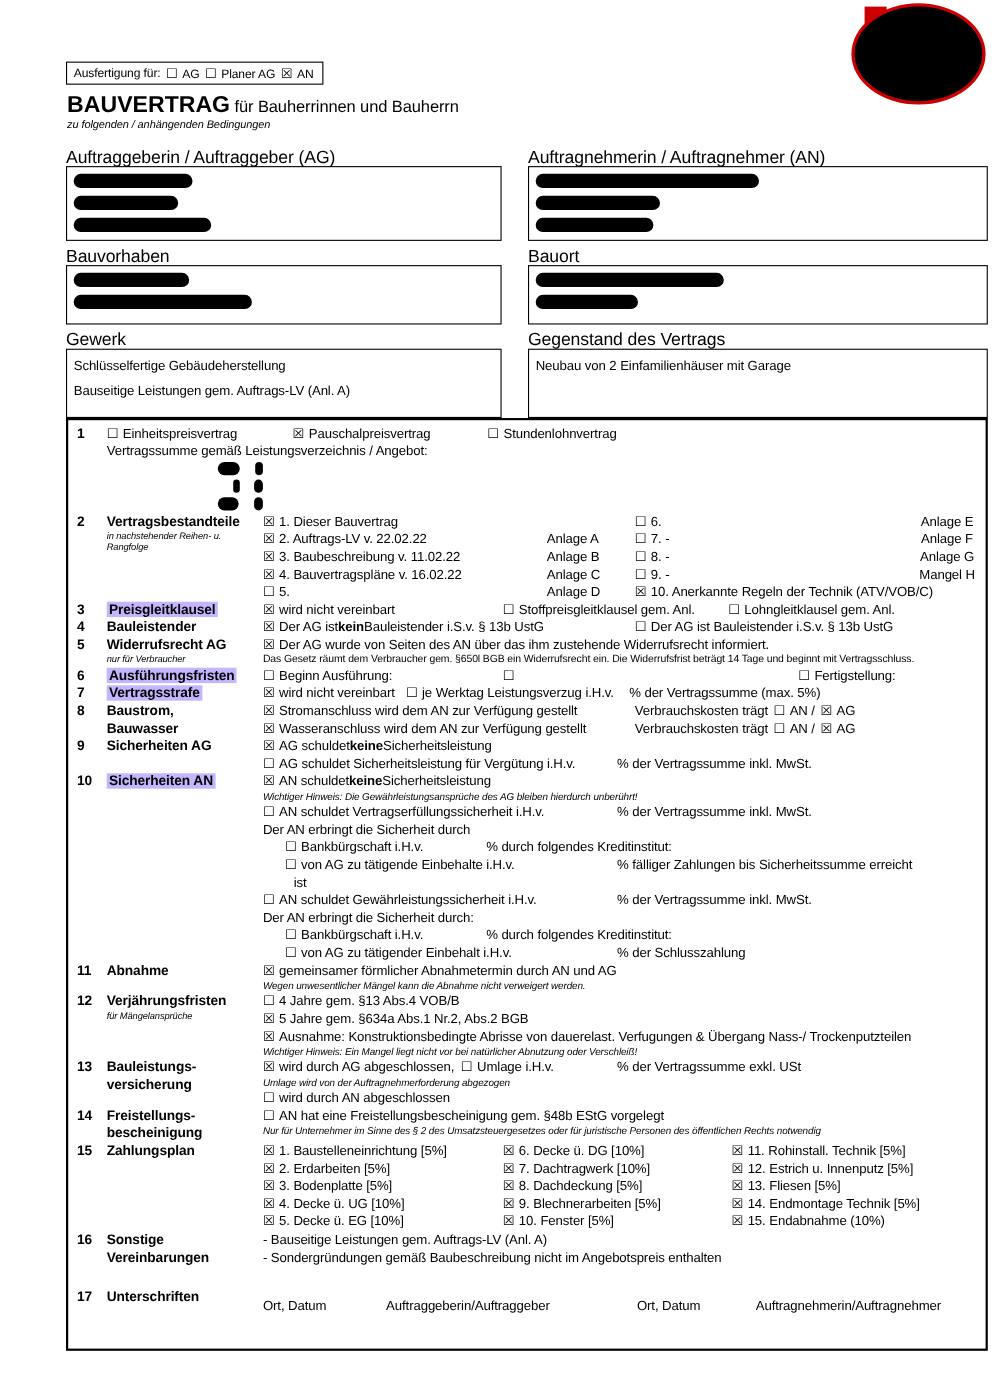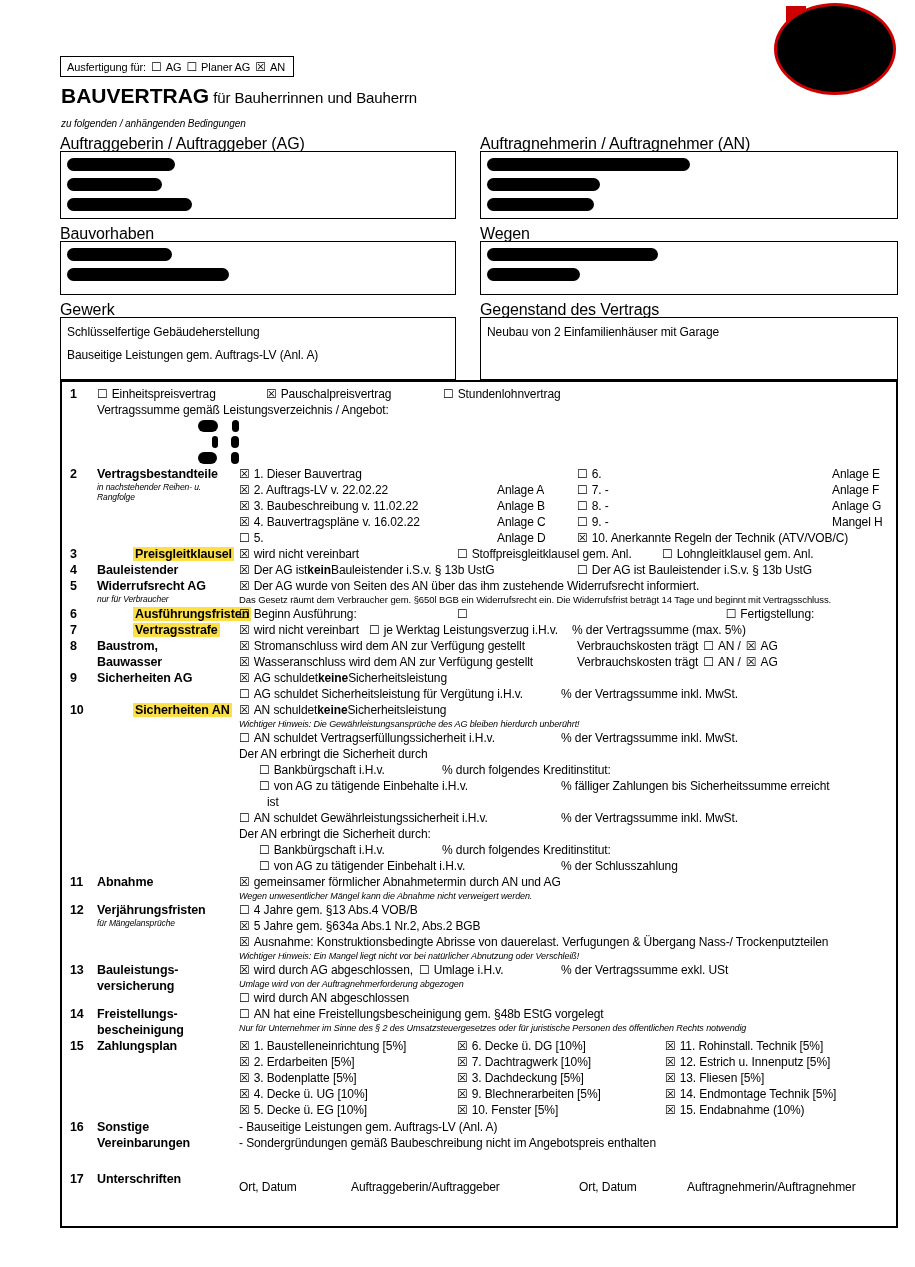--- a/index.html
+++ b/index.html
@@ -11,55 +11,55 @@
   .stamp-tab { position:absolute; left:786px; top:6px; width:20px; height:16px; background:#cc0000; }
   .stamp { position:absolute; left:774px; top:3px; width:122px; height:92px; background:#000;
            border:3px solid #cc0000; border-radius:50%; }
 
   
   .ausf { position:absolute; left:60px; top:56px; border:1px solid #000; height:21px;
           display:flex; align-items:center; padding:0 8px 0 6px; font-size:11px; gap:5px; white-space:nowrap; }
   .titleblock { position:absolute; left:61px; top:84px; }
   .title-main { font-size:21px; font-weight:bold; letter-spacing:0; }
   .title-suffix { font-size:15px; margin-left:4px; }
-  .title-sub { font-size:10px; font-style:italic; margin-top:10px; }
+  .title-sub { font-size:10px; font-style:italic; margin-top:0; }
 
   
   .col-left  { position:absolute; left:60px;  top:135px; width:396px; }
   .col-right { position:absolute; left:480px; top:135px; width:418px; }
   .boxhdr { font-size:16px; height:14px; margin-bottom:2px; white-space:nowrap; }
   .pbox { border:1px solid #000; padding:6px 6px 2px 6px; }
   .pbox.h68 { height:68px; } .pbox.h54 { height:54px; } .pbox.h63 { height:63px; padding-top:3px; }
   .mt6 { margin-top:6px; }
   .redact { background:#000; height:13px; border-radius:7px; margin-bottom:7px; }
   .gwline { font-size:12px; line-height:23px; white-space:nowrap; }
 
   
   .maintable { position:absolute; left:60px; top:380px; width:838px; height:848px;
                border:2px solid #000; padding:4px 6px 0 8px; overflow:hidden; }
   .trow { display:grid; grid-template-columns:27px 142px 1fr; }
   .num, .rlabel { font-weight:bold; font-size:12.5px; line-height:16px; white-space:nowrap; }
-  .rlabel .hl { background:#fde047; padding:0 2px;margin-left:36px; }
+  .rlabel .hl { background:#c4b5fd; padding:0 2px; }
   .sublbl { font-style:italic; font-weight:normal; font-size:8.5px; line-height:10px; white-space:nowrap; }
   .content { min-width:0; }
   .line { display:flex; align-items:baseline; white-space:nowrap; font-size:12px; line-height:16px; }
   .g { display:inline-flex; align-items:baseline; flex:none; white-space:nowrap; }
   .sp { display:inline-block; flex:none; }
   .cb { font-family:"DejaVu Sans", sans-serif; font-size:12px; margin-right:4px; flex:none; }
   .b { font-weight:bold; }
   .note { font-size:9px; line-height:12px; font-style:italic; white-space:nowrap; }
   .note-plain { font-size:9.5px; line-height:12px; white-space:nowrap; }
   .rpill { background:#000; height:12px; border-radius:6px; display:inline-block; align-self:center; }
   .rline { display:flex; height:16px; align-items:center; }
   .ind { margin-left:20px; }
 
   
   .vbgrid { display:grid; grid-template-columns:258px 80px 1fr 58px; font-size:12px; line-height:16px; }
   .vbgrid .cell { display:flex; align-items:baseline; white-space:nowrap; }
-  .anl-r { text-align:left; white-space:nowrap; }
+  .anl-r { text-align:center; white-space:nowrap; }
   .span2 { grid-column:3 / 5; }
 
   
   .zpgrid { display:grid; grid-template-columns:218px 208px 1fr; font-size:12px; line-height:16px; }
   .zpgrid .cell { display:flex; align-items:baseline; white-space:nowrap; }
 
   
   .sigrow { display:flex; font-size:12px; line-height:16px; margin-top:8px; white-space:nowrap; }
   .sigrow .s1 { width:112px; } .sigrow .s2 { width:228px; } .sigrow .s3 { width:108px; }
 </style>
@@ -109,21 +109,21 @@
   </div>
 </div>
 
 <div class="col-right">
   <div class="boxhdr">Auftragnehmerin / Auftragnehmer (AN)</div>
   <div class="pbox h68">
     <div class="redact" style="width:203px"></div>
     <div class="redact" style="width:113px"></div>
     <div class="redact" style="width:107px"></div>
   </div>
-  <div class="boxhdr mt6">Wegen</div>
+  <div class="boxhdr mt6">Bauort</div>
   <div class="pbox h54">
     <div class="redact" style="width:171px"></div>
     <div class="redact" style="width:93px"></div>
   </div>
   <div class="boxhdr mt6">Gegenstand des Vertrags</div>
   <div class="pbox h63">
     <div class="gwline">Neubau von 2 Einfamilienhäuser mit Garage</div>
   </div>
 </div>
 
@@ -538,21 +538,21 @@
           <span class="cb">☒</span>
           <span>12. Estrich u. Innenputz [5%]</span>
         </div>
 
       <div class="cell">
           <span class="cb">☒</span>
           <span>3. Bodenplatte [5%]</span>
         </div>
       <div class="cell">
           <span class="cb">☒</span>
-          <span>3. Dachdeckung [5%]</span>
+          <span>8. Dachdeckung [5%]</span>
         </div>
       <div class="cell">
           <span class="cb">☒</span>
           <span>13. Fliesen [5%]</span>
         </div>
 
       <div class="cell">
           <span class="cb">☒</span>
           <span>4. Decke ü. UG [10%]</span>
         </div>

